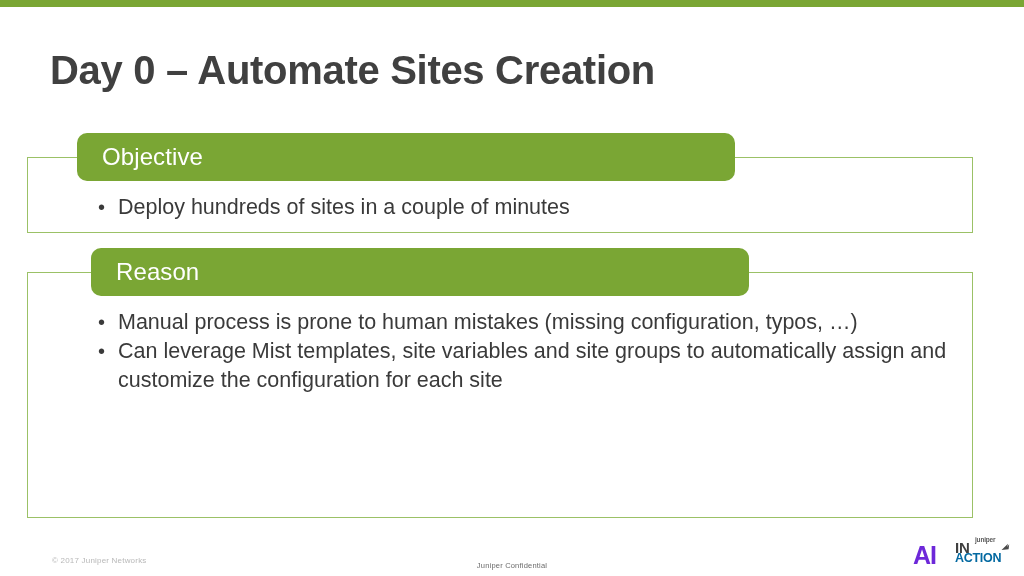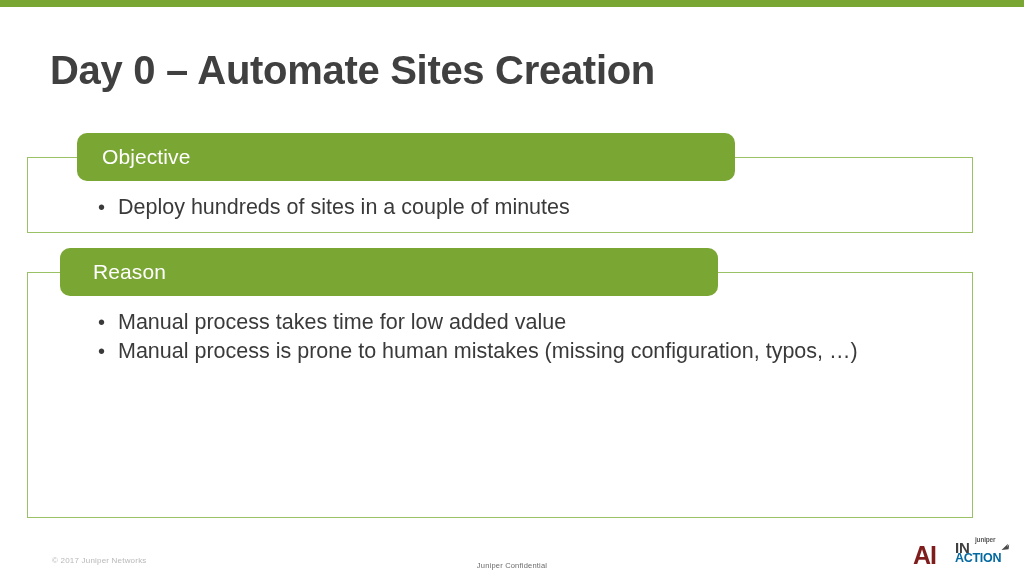--- a/index.html
+++ b/index.html
@@ -68,29 +68,28 @@
     display: flex;
     align-items: center;
   }
   #objective-tab {
     left: 77px;
     top: 133px;
     width: 658px;
     height: 48px;
   }
   #reason-tab {
-    left: 60px;
+    left: 91px;
     top: 248px;
     width: 658px;
     height: 48px;
-    padding-left: 8px;
   }
   .panel-tab-label {
     color: #ffffff;
-    font-size: 21px;
+    font-size: 24px;
     font-weight: normal;
     padding-left: 25px;
     letter-spacing: 0.1px;
   }
 
   
   .bullet-list {
     position: absolute;
     margin: 0;
     padding: 0;
@@ -154,21 +153,21 @@
     top: 538px;
     width: 98px;
     height: 33px;
   }
   .logo-ai {
     position: absolute;
     left: 0px;
     top: 5px;
     font-size: 25px;
     font-weight: bold;
-    color: #7f1d1d;
+    color: #6d28d9;
     letter-spacing: -1px;
     line-height: 25px;
   }
   .logo-stack {
     position: absolute;
     left: 42px;
     top: 4px;
     line-height: 11px;
   }
   .logo-in {
@@ -215,22 +214,22 @@
   </div>
   <ul class="bullet-list" id="objective-list">
     <li class="bullet-item">Deploy hundreds of sites in a couple of minutes</li>
   </ul>
 
   <div class="panel-box" id="reason-box"></div>
   <div class="panel-tab" id="reason-tab">
     <span class="panel-tab-label">Reason</span>
   </div>
   <ul class="bullet-list" id="reason-list">
-    <li class="bullet-item">Manual process takes time for low added value</li>
     <li class="bullet-item">Manual process is prone to human mistakes (missing configuration, typos, …)</li>
+    <li class="bullet-item">Can leverage Mist templates, site variables and site groups to automatically assign and customize the configuration for each site</li>
   </ul>
 
   <div class="footer-copyright">© 2017 Juniper Networks</div>
   <div class="footer-confidential">Juniper Confidential</div>
 
   <div class="logo">
     <span class="logo-ai">AI</span>
     <span class="logo-stack">
       <span class="logo-in">IN</span>
       <span class="logo-action">ACTION</span>

